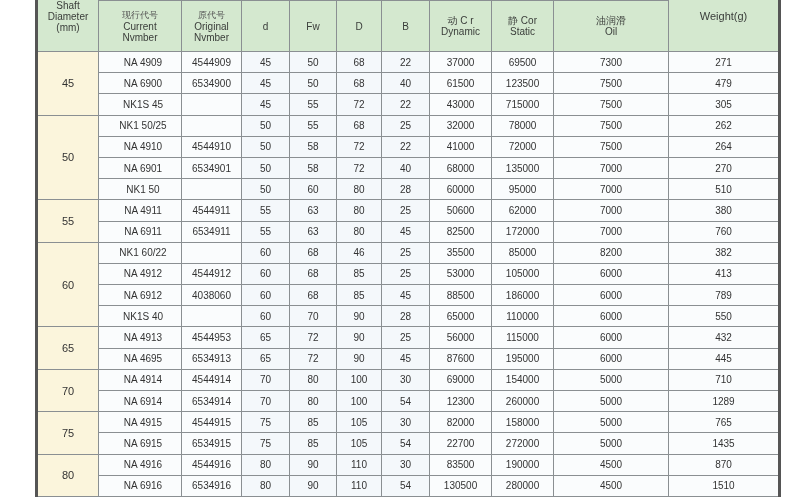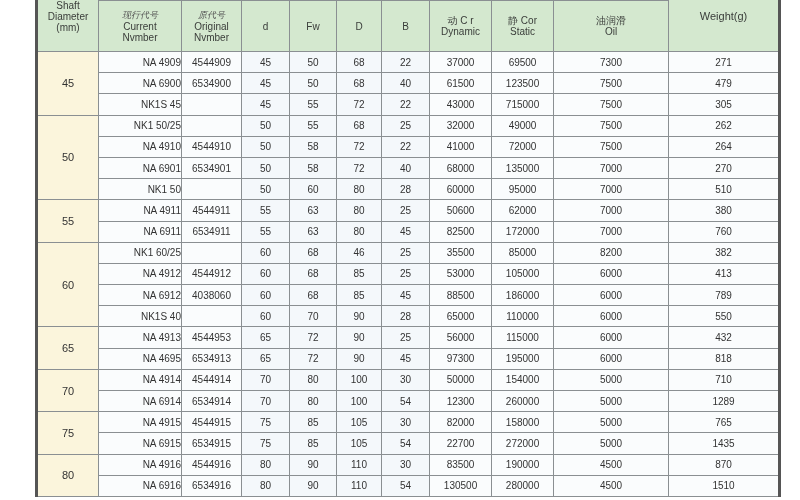--- a/index.html
+++ b/index.html
@@ -29,29 +29,29 @@
     overflow: hidden;
     white-space: nowrap;
   }
   thead th {
     background: #d4e8cf;
     color: #3a3d3a;
     line-height: 11px;
   }
   thead tr.top th { height: 19px; }
   thead tr.sub th { height: 50px; }
-  thead th .cn { display: block; font-size: 9px; color: #555; font-style: italic; }
+  thead th .cn { display: block; font-size: 9px; color: #555; }
   thead th.big { font-size: 11px; }
   tbody td { height: 20.2px; background: #fafcfd; }
   tbody td.shaft {
     background: #fbf5dc;
     font-size: 11px;
   }
   tbody td.num { background: #f4f8fb; }
-  tbody td.code { text-align: right; padding-left: 6px; }
+  tbody td.code { text-align: center; padding-left: 6px; }
   tbody tr.group-start td { border-top: 1.5px solid #6e7275; }
 </style>
 </head>
 <body>
 
 <table class="spec">
   <colgroup>
     <col style="width:62px">
       <col style="width:83px">
       <col style="width:60px">
@@ -146,21 +146,21 @@
       </tr>
       <tr class="group-start">
         <td class="shaft" rowspan="4">50</td>
         <td class="code">NK1 50/25</td>
         <td></td>
         <td class="num">50</td>
         <td class="num">55</td>
         <td class="num">68</td>
         <td class="num">25</td>
         <td>32000</td>
-        <td>49000</td>
+        <td>78000</td>
         <td>7500</td>
         <td>262</td>
       </tr>
       <tr>
         <td class="code">NA 4910</td>
         <td>4544910</td>
         <td class="num">50</td>
         <td class="num">58</td>
         <td class="num">72</td>
         <td class="num">22</td>
@@ -213,21 +213,21 @@
         <td class="num">63</td>
         <td class="num">80</td>
         <td class="num">45</td>
         <td>82500</td>
         <td>172000</td>
         <td>7000</td>
         <td>760</td>
       </tr>
       <tr class="group-start">
         <td class="shaft" rowspan="4">60</td>
-        <td class="code">NK1 60/25</td>
+        <td class="code">NK1 60/22</td>
         <td></td>
         <td class="num">60</td>
         <td class="num">68</td>
         <td class="num">46</td>
         <td class="num">25</td>
         <td>35500</td>
         <td>85000</td>
         <td>8200</td>
         <td>382</td>
       </tr>
@@ -280,34 +280,34 @@
         <td>6000</td>
         <td>432</td>
       </tr>
       <tr>
         <td class="code">NA 4695</td>
         <td>6534913</td>
         <td class="num">65</td>
         <td class="num">72</td>
         <td class="num">90</td>
         <td class="num">45</td>
-        <td>97300</td>
+        <td>87600</td>
         <td>195000</td>
         <td>6000</td>
-        <td>818</td>
+        <td>445</td>
       </tr>
       <tr class="group-start">
         <td class="shaft" rowspan="2">70</td>
         <td class="code">NA 4914</td>
         <td>4544914</td>
         <td class="num">70</td>
         <td class="num">80</td>
         <td class="num">100</td>
         <td class="num">30</td>
-        <td>50000</td>
+        <td>69000</td>
         <td>154000</td>
         <td>5000</td>
         <td>710</td>
       </tr>
       <tr>
         <td class="code">NA 6914</td>
         <td>6534914</td>
         <td class="num">70</td>
         <td class="num">80</td>
         <td class="num">100</td>

